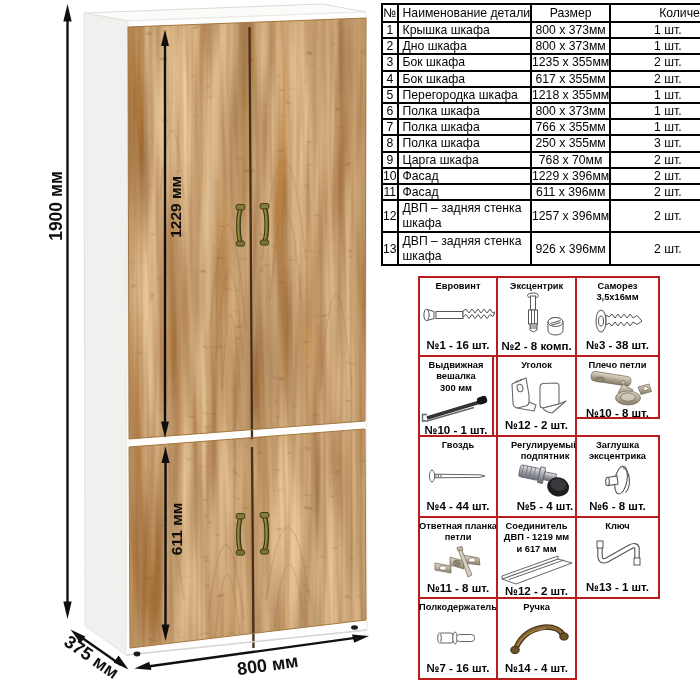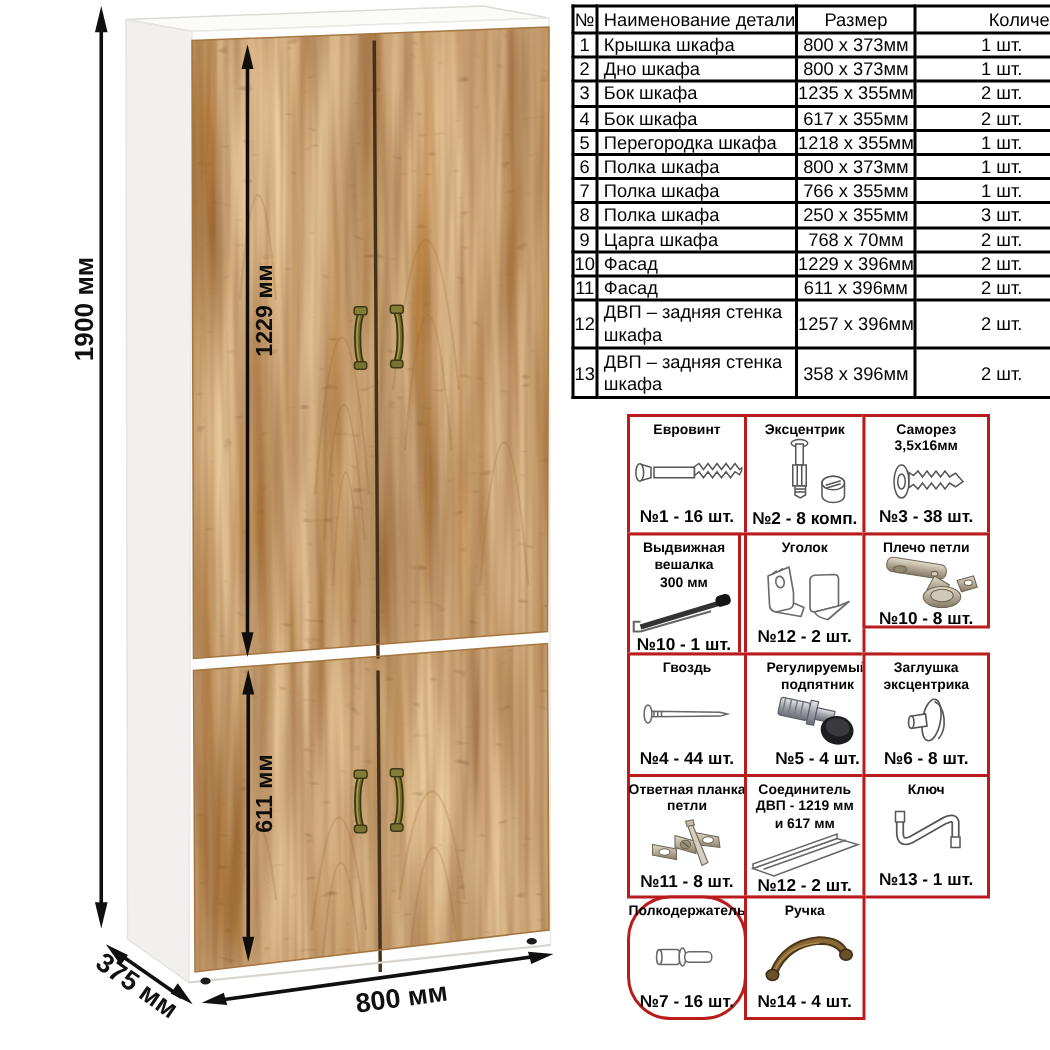--- a/index.html
+++ b/index.html
@@ -261,21 +261,21 @@
           </tr>
   <tr style="height:32.4px;">
             <td class="c">12</td>
             <td class="w">ДВП – задняя стенка шкафа</td>
             <td class="c">1257 х 396мм</td>
             <td class="c">2 шт.</td>
           </tr>
   <tr style="height:32.4px;">
             <td class="c">13</td>
             <td class="w">ДВП – задняя стенка шкафа</td>
-            <td class="c">358 х 396мм</td>
+            <td class="c">926 х 396мм</td>
             <td class="c">2 шт.</td>
           </tr>
 </tbody>
       </table>
 </div>
 
 <div class="hcell" style="left:418px;top:275.5px;width:80px;height:81.5px;">
   <div class="ht">Евровинт</div>
   <div class="icn">
         <svg width="74" height="18" viewBox="0 0 74 18">
@@ -494,21 +494,21 @@
       <path d="M10,4 L10,15 Q10,23 17,20 L40,7 Q46,4 47,8 L47,19" stroke="#555" stroke-width="5.5"></path>
       <path d="M10,4 L10,15 Q10,23 17,20 L40,7 Q46,4 47,8 L47,19" stroke="#fff" stroke-width="3.2"></path>
       <rect x="7" y="1" width="6" height="7" fill="#fff" stroke="#555" stroke-width="1"></rect>
       <rect x="44" y="18" width="6" height="7" fill="#fff" stroke="#555" stroke-width="1"></rect>
     </g>
   </svg>
       </div>
   <div class="hc">№13 - 1 шт.</div>
 </div>
 
-<div class="hcell" style="left:418px;top:597px;width:80px;height:83px;border-radius:29px;">
+<div class="hcell" style="left:418px;top:597px;width:80px;height:83px;">
   <div class="ht">Полкодержатель</div>
   <div class="icn">
         <svg width="44" height="16" viewBox="0 0 44 16">
     <g stroke="#666" fill="#fff" stroke-width="1">
       <rect x="3" y="3" width="14" height="10" rx="2"></rect>
       <ellipse cx="3.5" cy="8" rx="1.8" ry="5"></ellipse>
       <ellipse cx="19" cy="8" rx="2.2" ry="6"></ellipse>
       <rect x="20.5" y="4.5" width="18" height="7" rx="3"></rect>
     </g>
   </svg>

